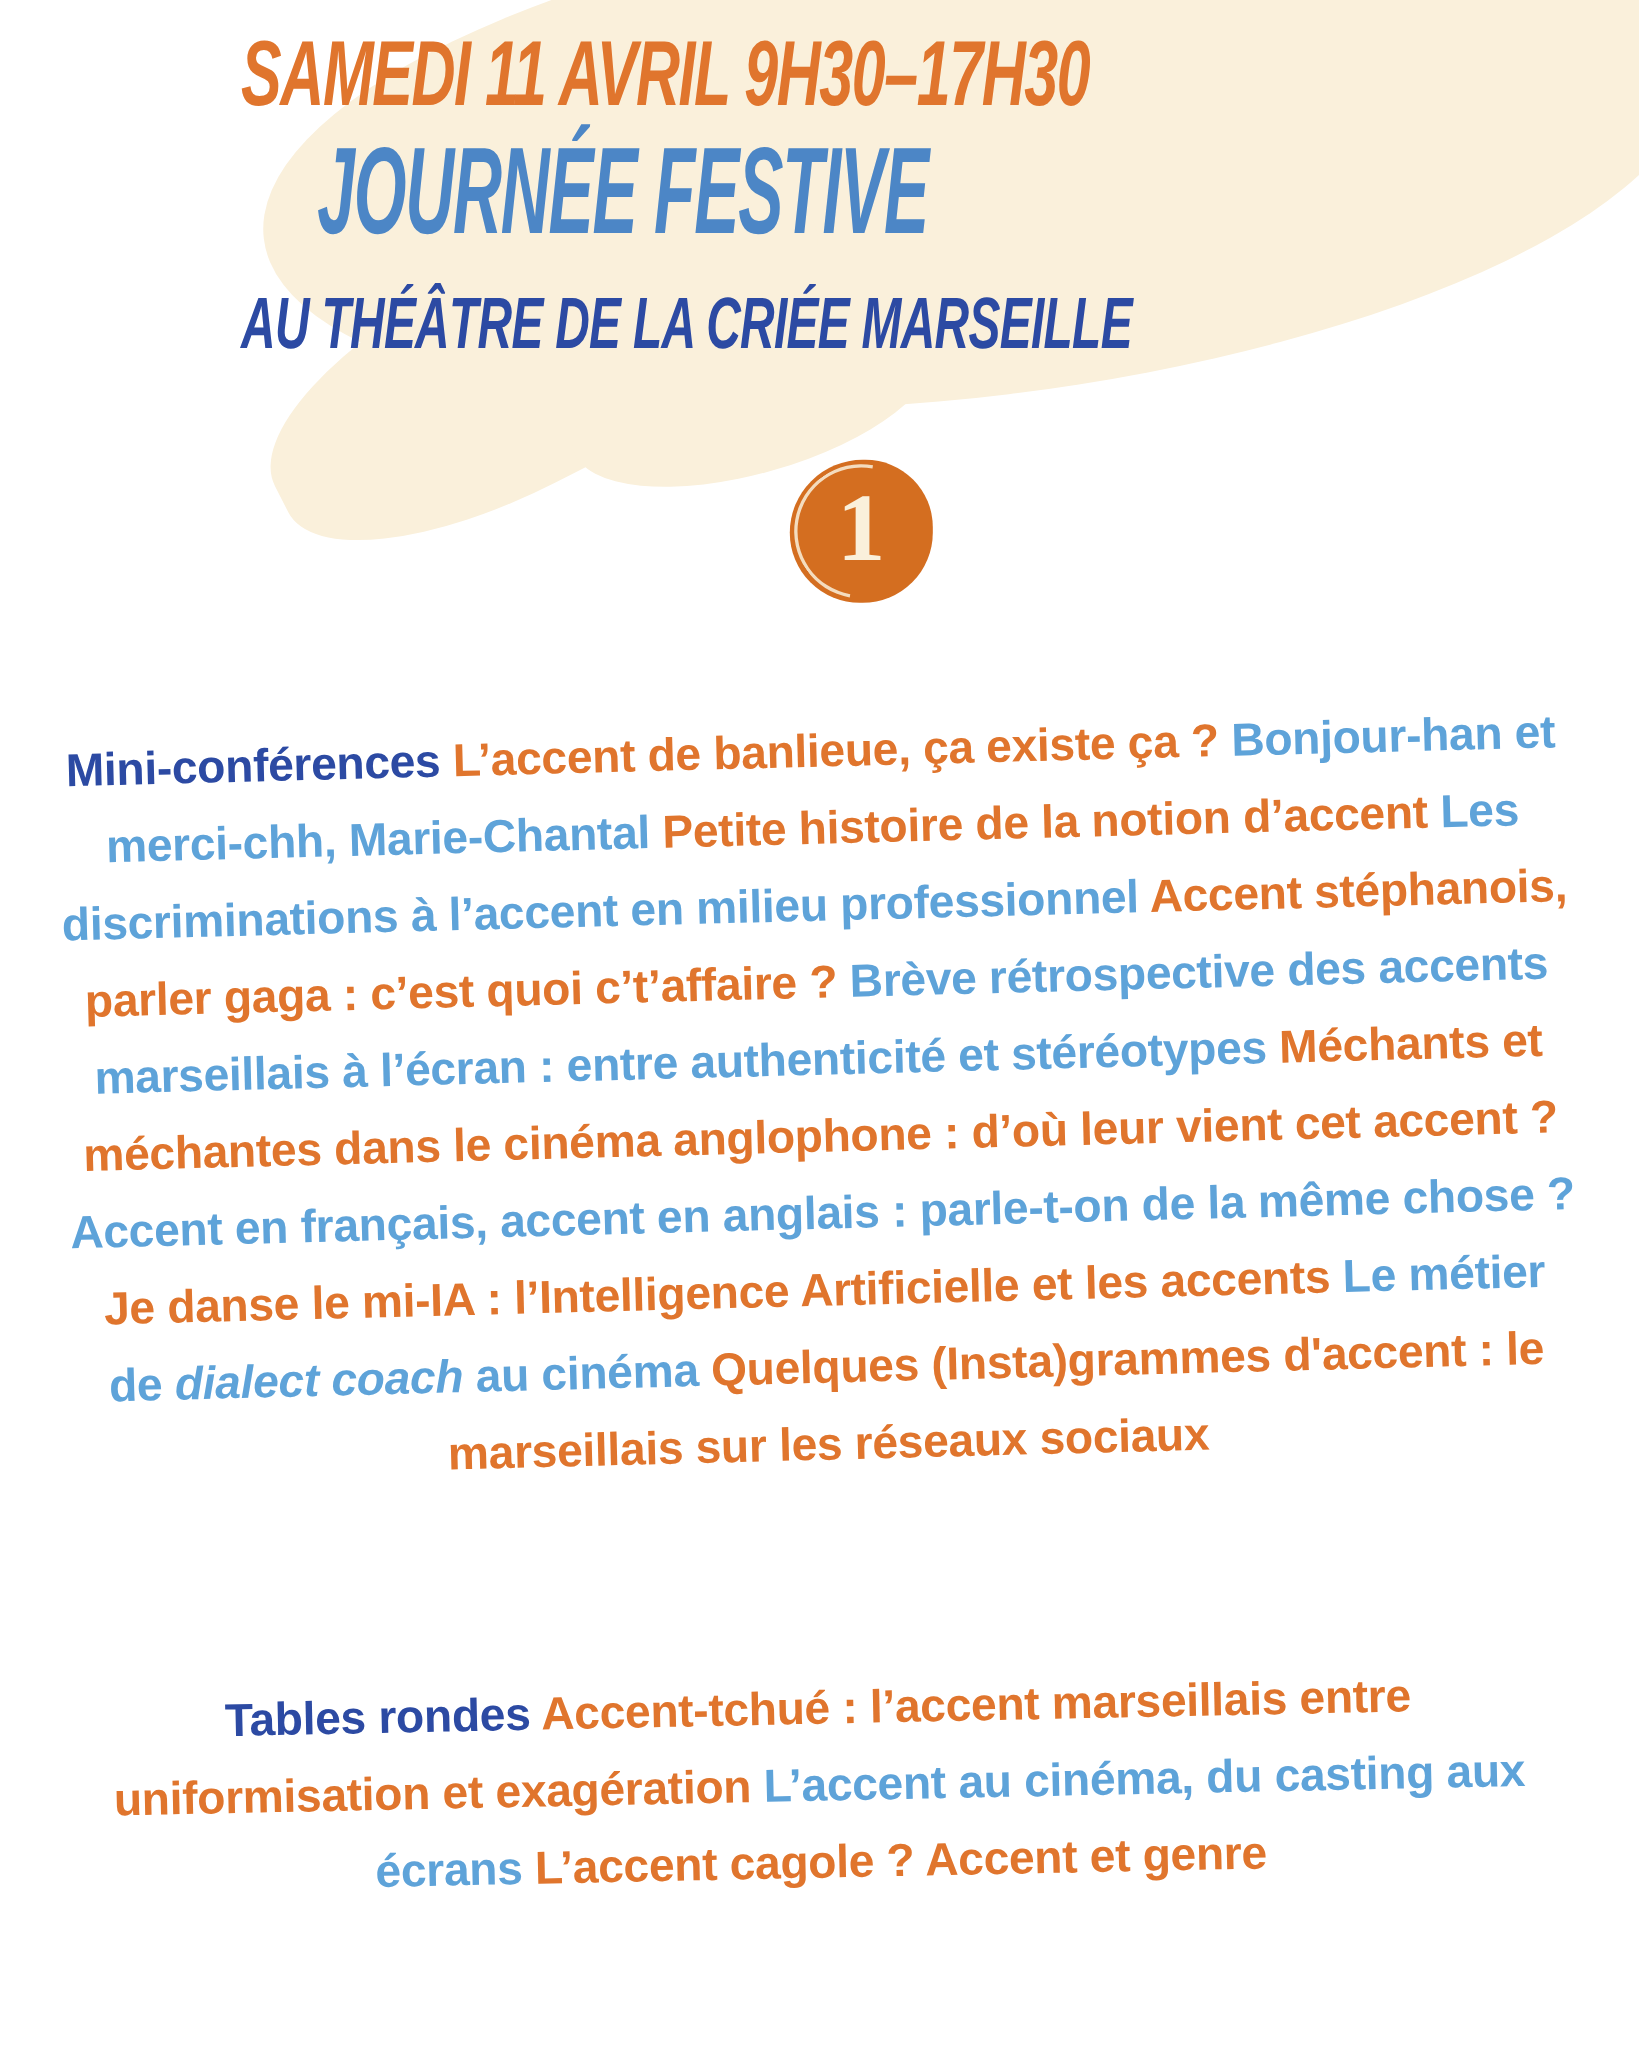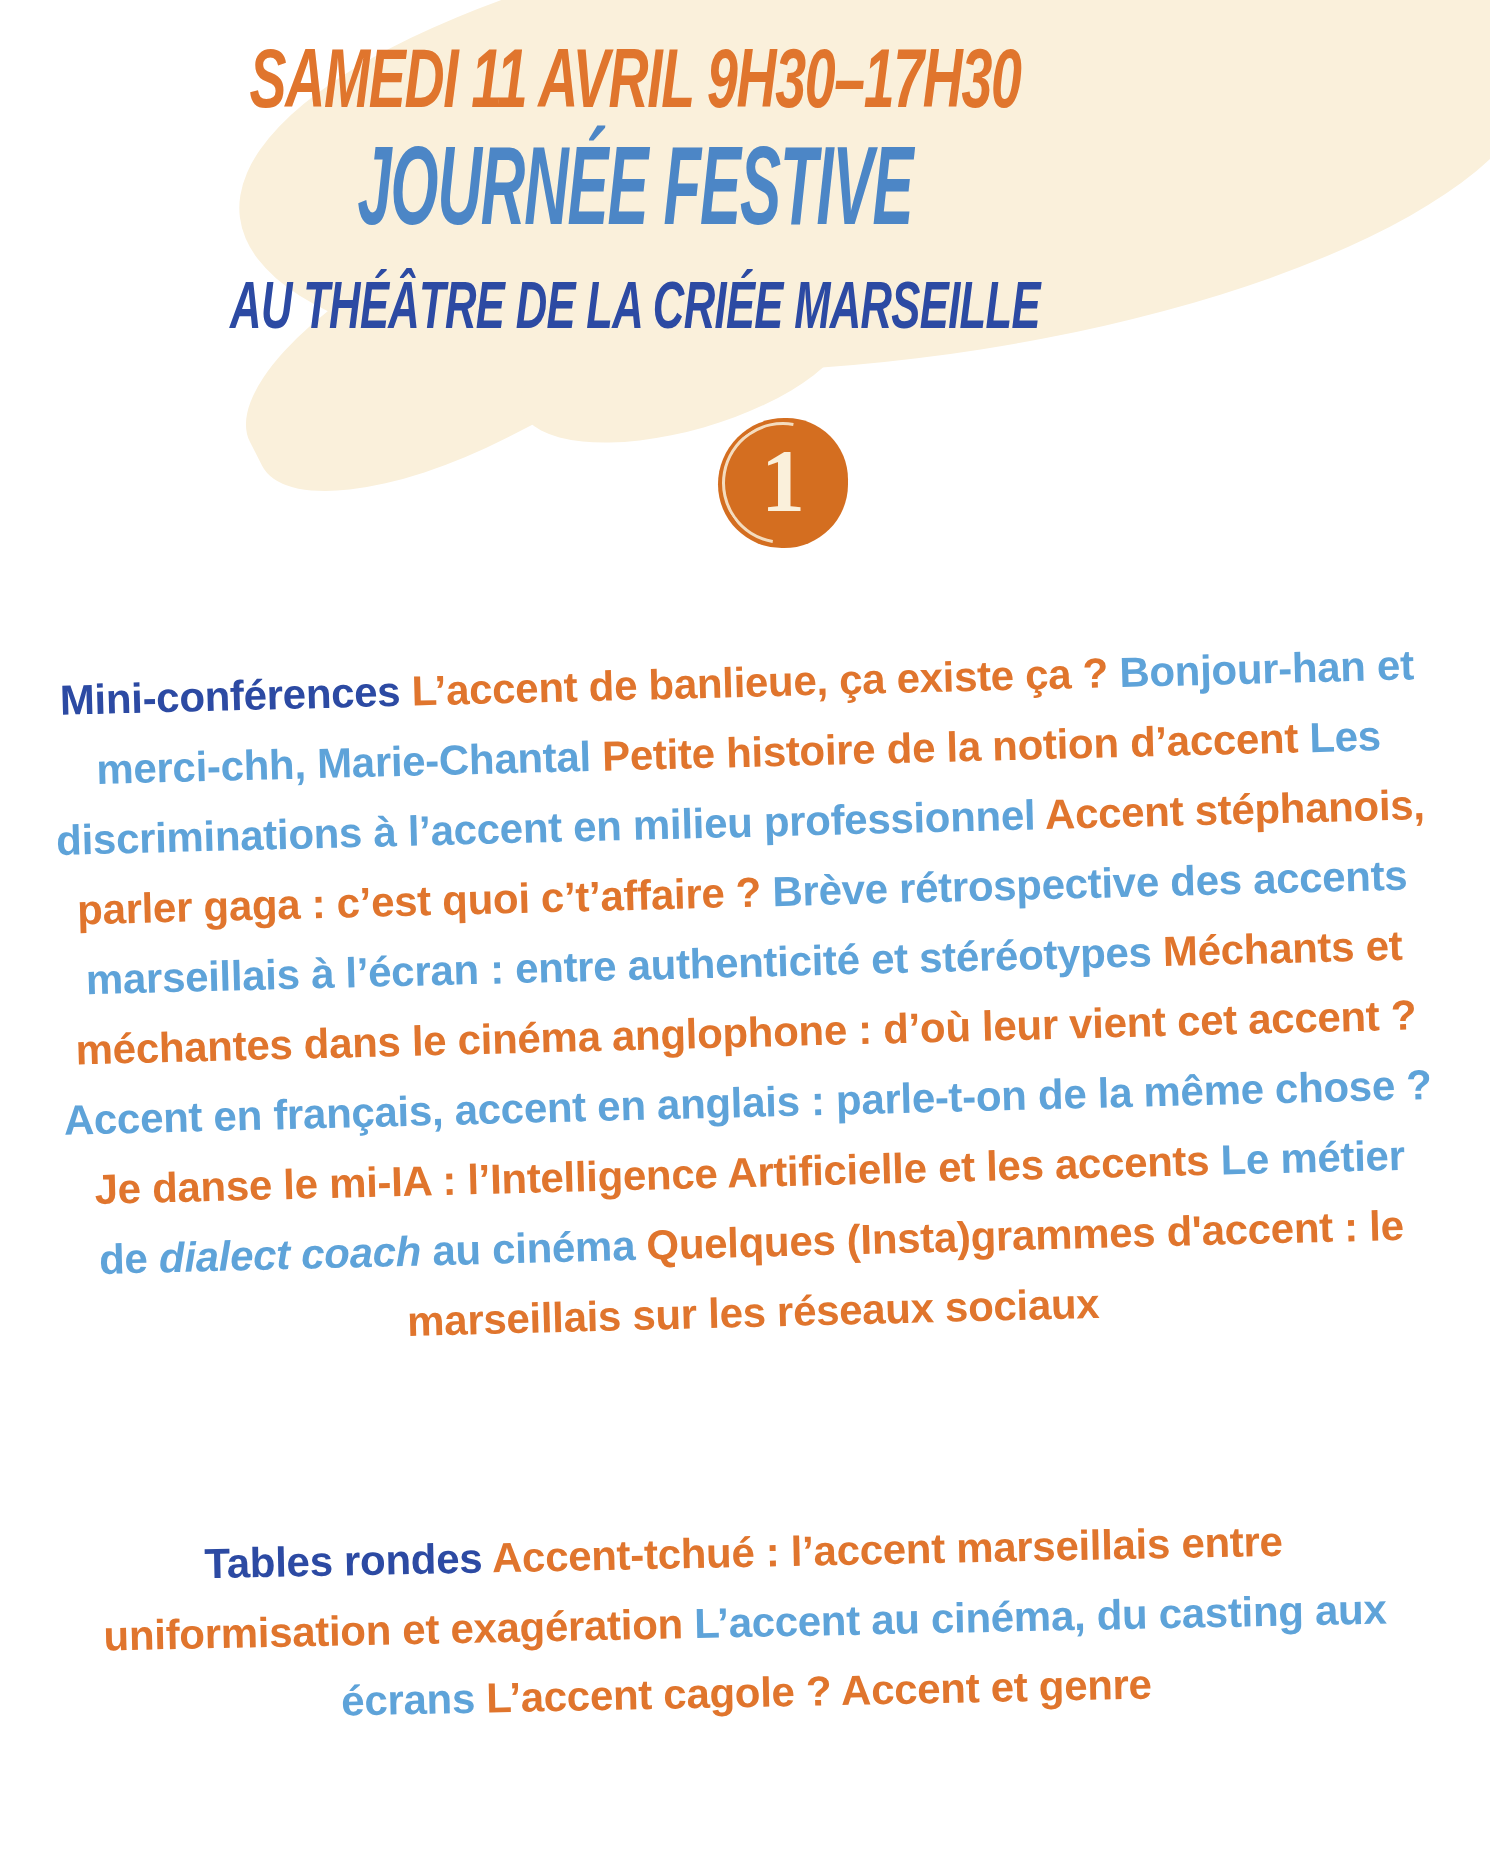--- a/index.html
+++ b/index.html
@@ -10,21 +10,21 @@
     overflow:hidden;
     font-family:"Liberation Sans",sans-serif;
   }
   
   .brush{position:absolute;background:var(--cream,#FAF0DB);border-radius:50%;}
   .brush-main{left:235px;top:-85px;width:1310px;height:445px;transform:rotate(-7deg);}
   .brush-tail{left:225px;top:225px;width:545px;height:205px;transform:rotate(-27deg);border-radius:48% 52% 55% 45%;}
   .brush-tip{left:515px;top:295px;width:340px;height:135px;transform:rotate(-16deg);}
 
   
-  header{position:absolute;left:5px;top:36px;width:1260px;text-align:center;}
+  header{position:absolute;left:5px;top:24px;width:1260px;text-align:left;}
   header > div{font-style:italic;font-weight:bold;line-height:1;white-space:nowrap;}
   .date-line{
     font-size:84px;color:var(--orange,#E0752D);
     transform:scaleX(.66);letter-spacing:-2px;
   }
   .title-line{
     font-size:112px;color:var(--header-blue,#4C86C6);
     margin-top:10px;transform:scaleX(.55);letter-spacing:-2px;
   }
   .venue-line{

